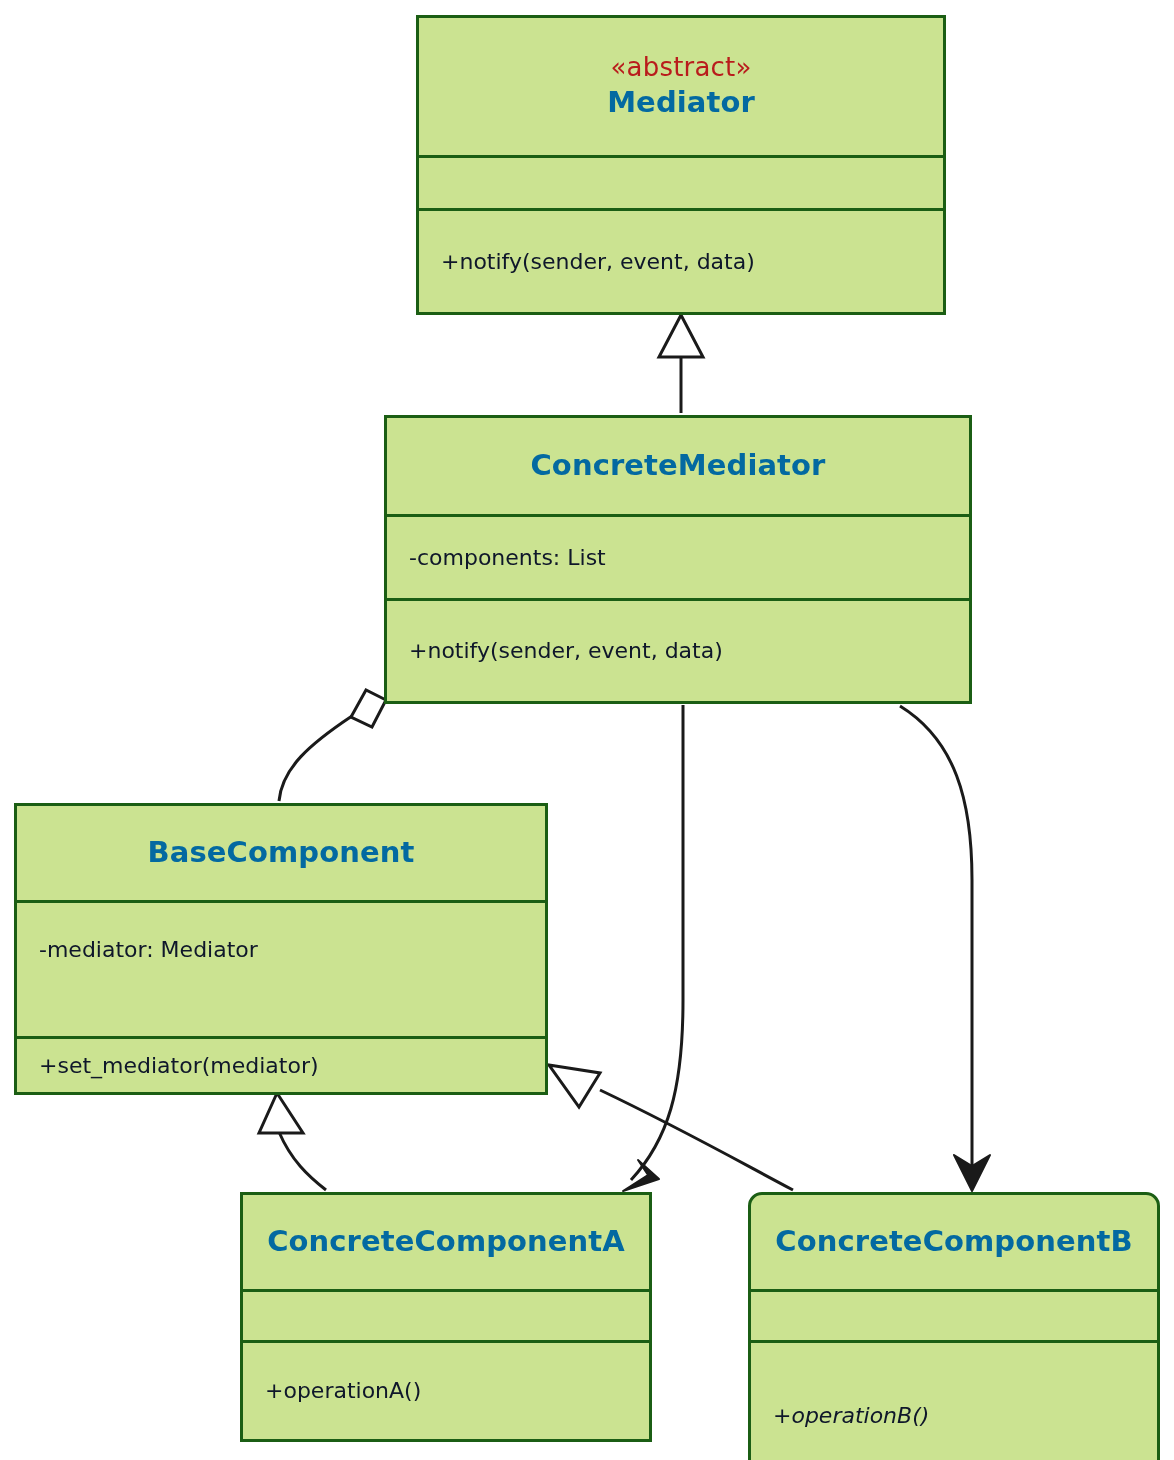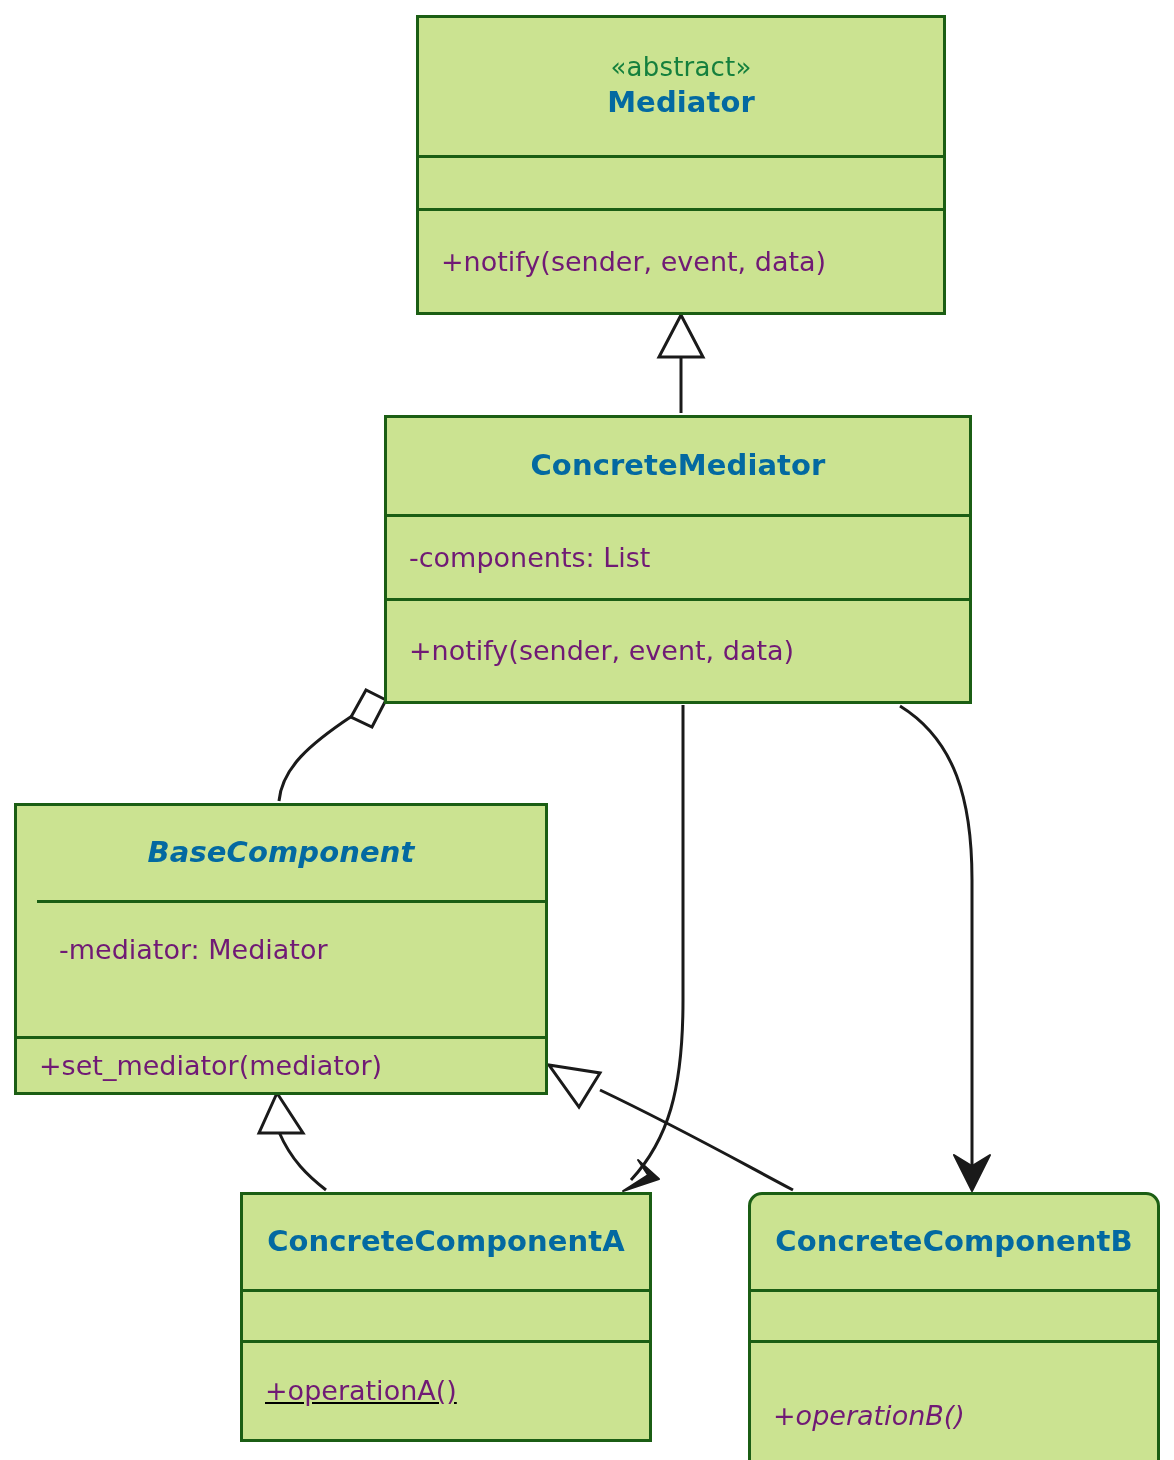--- a/index.html
+++ b/index.html
@@ -48,34 +48,34 @@
   .c-header {
     align-items: center;
     text-align: center;
   }
   .c-body {
     align-items: flex-start;
     padding-left: 22px;
   }
   .stereotype {
     font-size: 26px;
-    color: #15803d;
+    color: #b91c1c;
     line-height: 1.25;
     letter-spacing: 0.2px;
   }
   .class-name {
     font-size: 29px;
     font-weight: bold;
     color: #0369a1;
     line-height: 1.3;
     letter-spacing: 0.1px;
   }
   .member {
-    font-size: 27px;
-    color: #701a75;
+    font-size: 22px;
+    color: #0f172a;
     line-height: 1.25;
     white-space: nowrap;
   }
   .empty-compartment {
     min-height: 10px;
   }
 </style>
 </head>
 <body>
 
@@ -131,37 +131,37 @@
     </div>
     <div class="compartment c-body divided" style="height:84px;">
       <div class="member">-components: List</div>
     </div>
     <div class="compartment c-body divided" style="flex:1;">
       <div class="member">+notify(sender, event, data)</div>
     </div>
   </div>
 
   <div class="uml-class" style="left:14px; top:803px; width:534px; height:292px;">
-    <div class="compartment c-header" style="height:94px;font-style:italic;">
+    <div class="compartment c-header" style="height:94px;">
       <div class="class-name">BaseComponent</div>
     </div>
-    <div class="compartment c-body divided" style="height:96px;margin-left:20px;">
+    <div class="compartment c-body divided" style="height:96px;">
       <div class="member">-mediator: Mediator</div>
     </div>
     <div class="compartment c-body divided" style="flex:1;margin-top:40px;">
       <div class="member">+set_mediator(mediator)</div>
     </div>
   </div>
 
   <div class="uml-class" style="left:240px; top:1192px; width:412px; height:250px;">
     <div class="compartment c-header" style="height:94px;">
       <div class="class-name">ConcreteComponentA</div>
     </div>
     <div class="compartment c-body divided empty-compartment" style="height:51px;"></div>
-    <div class="compartment c-body divided" style="flex:1;text-decoration:underline;">
+    <div class="compartment c-body divided" style="flex:1;">
       <div class="member">+operationA()</div>
     </div>
   </div>
 
   <div class="uml-class" style="left:748px; top:1192px; width:412px; height:300px;border-radius:14px;">
     <div class="compartment c-header" style="height:94px;">
       <div class="class-name">ConcreteComponentB</div>
     </div>
     <div class="compartment c-body divided empty-compartment" style="height:51px;"></div>
     <div class="compartment c-body divided" style="flex:1;font-style:italic;">

